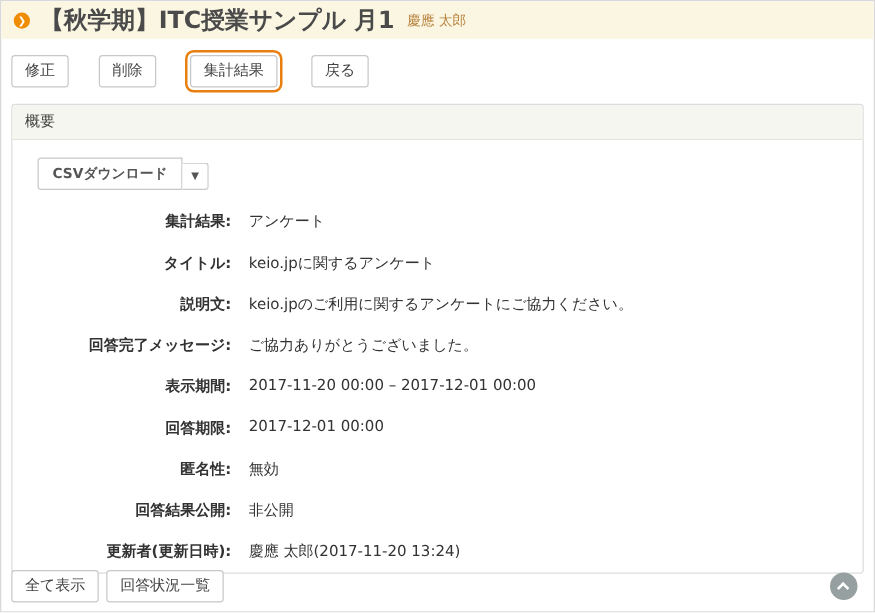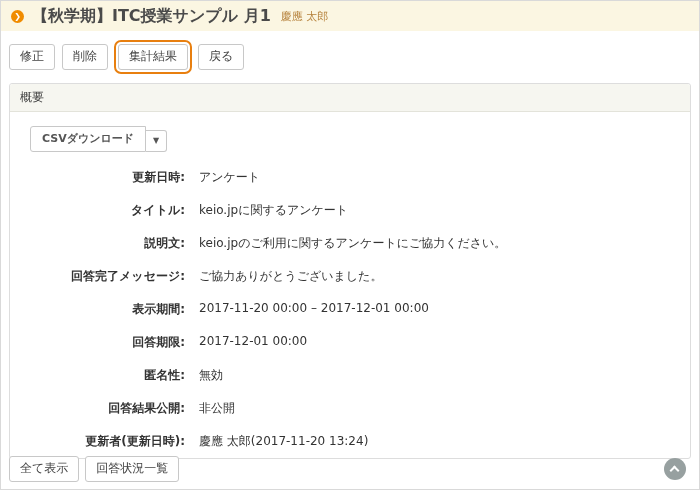--- a/index.html
+++ b/index.html
@@ -14,24 +14,24 @@
   }
   .topbar {
     height: 30px; background: #fbf6e2;
     display: flex; align-items: center; gap: 8px; padding: 0 10px;
   }
   .arrow-icon {
     flex: 0 0 auto; width: 13px; height: 13px; border-radius: 50%;
     background: #f08c00; color: #fff; font-size: 8px; line-height: 13px;
     text-align: center; font-weight: bold;
   }
-  .page-title { font-size: 16px; font-weight: bold; color: #4a4a4a; }
+  .page-title { font-size: 19px; font-weight: bold; color: #4a4a4a; }
   .user-name { font-size: 11px; color: #b5803a; margin-left: 2px; }
   .toolbar {
-    padding: 13px 8px 9px; display: flex; align-items: center; gap: 7px;
+    padding: 13px 8px 9px; display: flex; align-items: center; gap: 24px;
   }
   .btn {
     background: #fff; border: 1px solid #c8c8c8; border-radius: 3px;
     font-size: 12px; color: #444; padding: 4px 10px;
     font-family: inherit; cursor: pointer; line-height: 1.3;
   }
   .btn.highlighted {
     outline: 2px solid #e87f0f; outline-offset: 2px; margin: 0 3px;
   }
   .panel {
@@ -94,21 +94,21 @@
     <div class="panel-header">概要</div>
     <div class="panel-body">
 
       <div class="csv-group">
         <button class="btn csv-main">CSVダウンロード</button>
         <button class="btn csv-caret"><span>▼</span></button>
       </div>
 
       <div class="fields">
         <div class="field-row">
-          <div class="field-label">更新日時:</div>
+          <div class="field-label">集計結果:</div>
           <div class="field-value">アンケート</div>
         </div>
         <div class="field-row">
           <div class="field-label">タイトル:</div>
           <div class="field-value">keio.jpに関するアンケート</div>
         </div>
         <div class="field-row">
           <div class="field-label">説明文:</div>
           <div class="field-value">keio.jpのご利用に関するアンケートにご協力ください。</div>
         </div>

